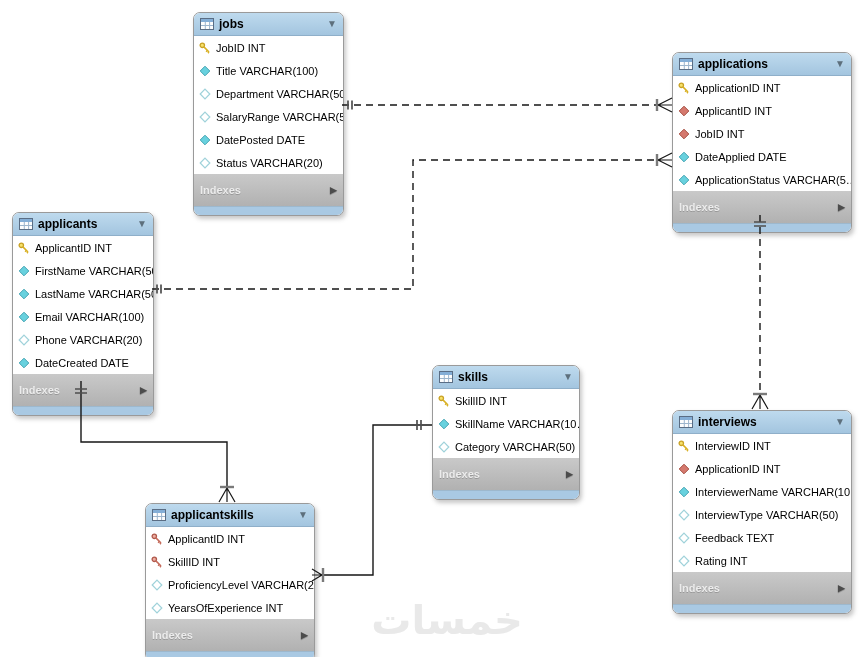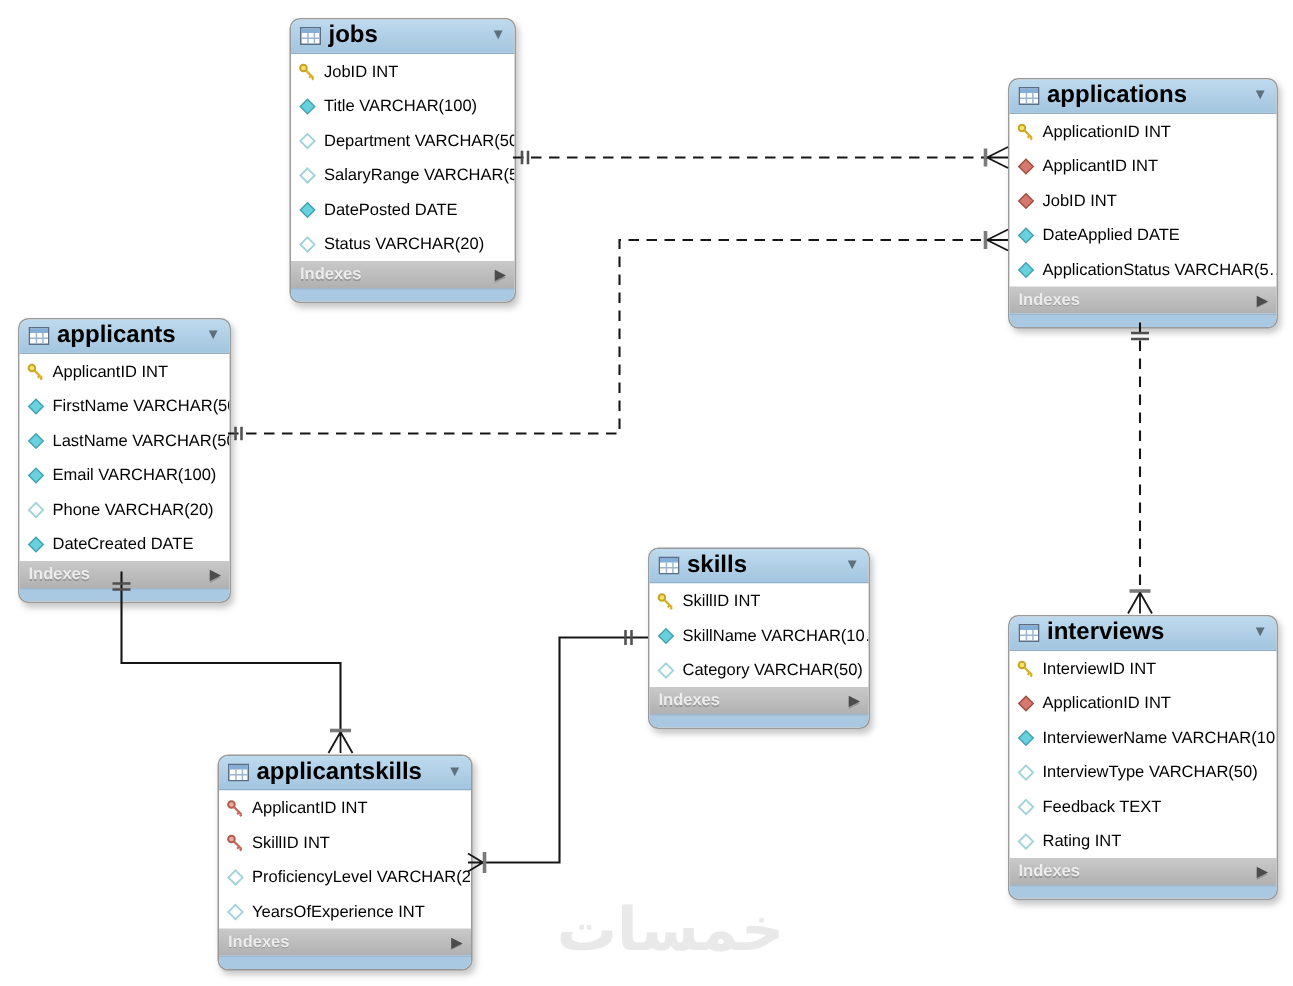--- a/index.html
+++ b/index.html
@@ -8,31 +8,31 @@
     font-family:"Liberation Sans", sans-serif;
   }
   .table-figure{
     position:absolute;background:#fff;border:1px solid #9a9a9a;border-radius:7px;
     box-shadow:2px 3px 4px rgba(110,110,110,0.38);overflow:hidden;
   }
   .tbl-header{
     height:22px;display:flex;align-items:center;gap:5px;padding:0 6px;
     background:linear-gradient(#bedaee,#a3c5df);border-bottom:1px solid #8fafc9;
   }
-  .tbl-title{font-size:16px;font-weight:bold;color:#000;flex:1;white-space:nowrap;}
+  .tbl-title{font-size:12px;font-weight:bold;color:#000;flex:1;white-space:nowrap;}
   .tbl-collapse{font-size:10px;color:#5d6f7c;line-height:1;}
   .tbl-icon{display:flex;align-items:center;}
   .tbl-row{
     height:23px;display:flex;align-items:center;gap:5px;padding:0 5px;
     font-size:11px;color:#000;background:#fff;white-space:nowrap;overflow:hidden;
   }
   .row-icon{display:flex;align-items:center;flex:0 0 auto;}
   .row-text{white-space:nowrap;text-align:right;}
   .tbl-footer{
-    height:18px;display:flex;align-items:center;padding:0 6px;
+    height:32px;display:flex;align-items:center;padding:0 6px;
     background:linear-gradient(#c9c9c9,#b1b1b1);
     font-size:11px;font-weight:bold;color:#ececec;text-shadow:0 1px 0 rgba(0,0,0,0.18);
   }
   .tbl-footer .arrow{margin-left:auto;color:#4c4c4c;font-size:9px;line-height:1;}
   .tbl-strip{height:8px;background:#a9c9e3;border-top:1px solid #9db8cd;}
   svg.overlay{position:absolute;left:0;top:0;pointer-events:none;}
   .rel{fill:none;stroke:#161616;stroke-width:1.4px;}
   .rel.dashed{stroke-dasharray:7 5;}
   .one-marker{stroke:#4f4f4f;stroke-width:1.7px;fill:none;}
   .crow-bar{stroke:#7a7a7a;stroke-width:2.4px;fill:none;}

